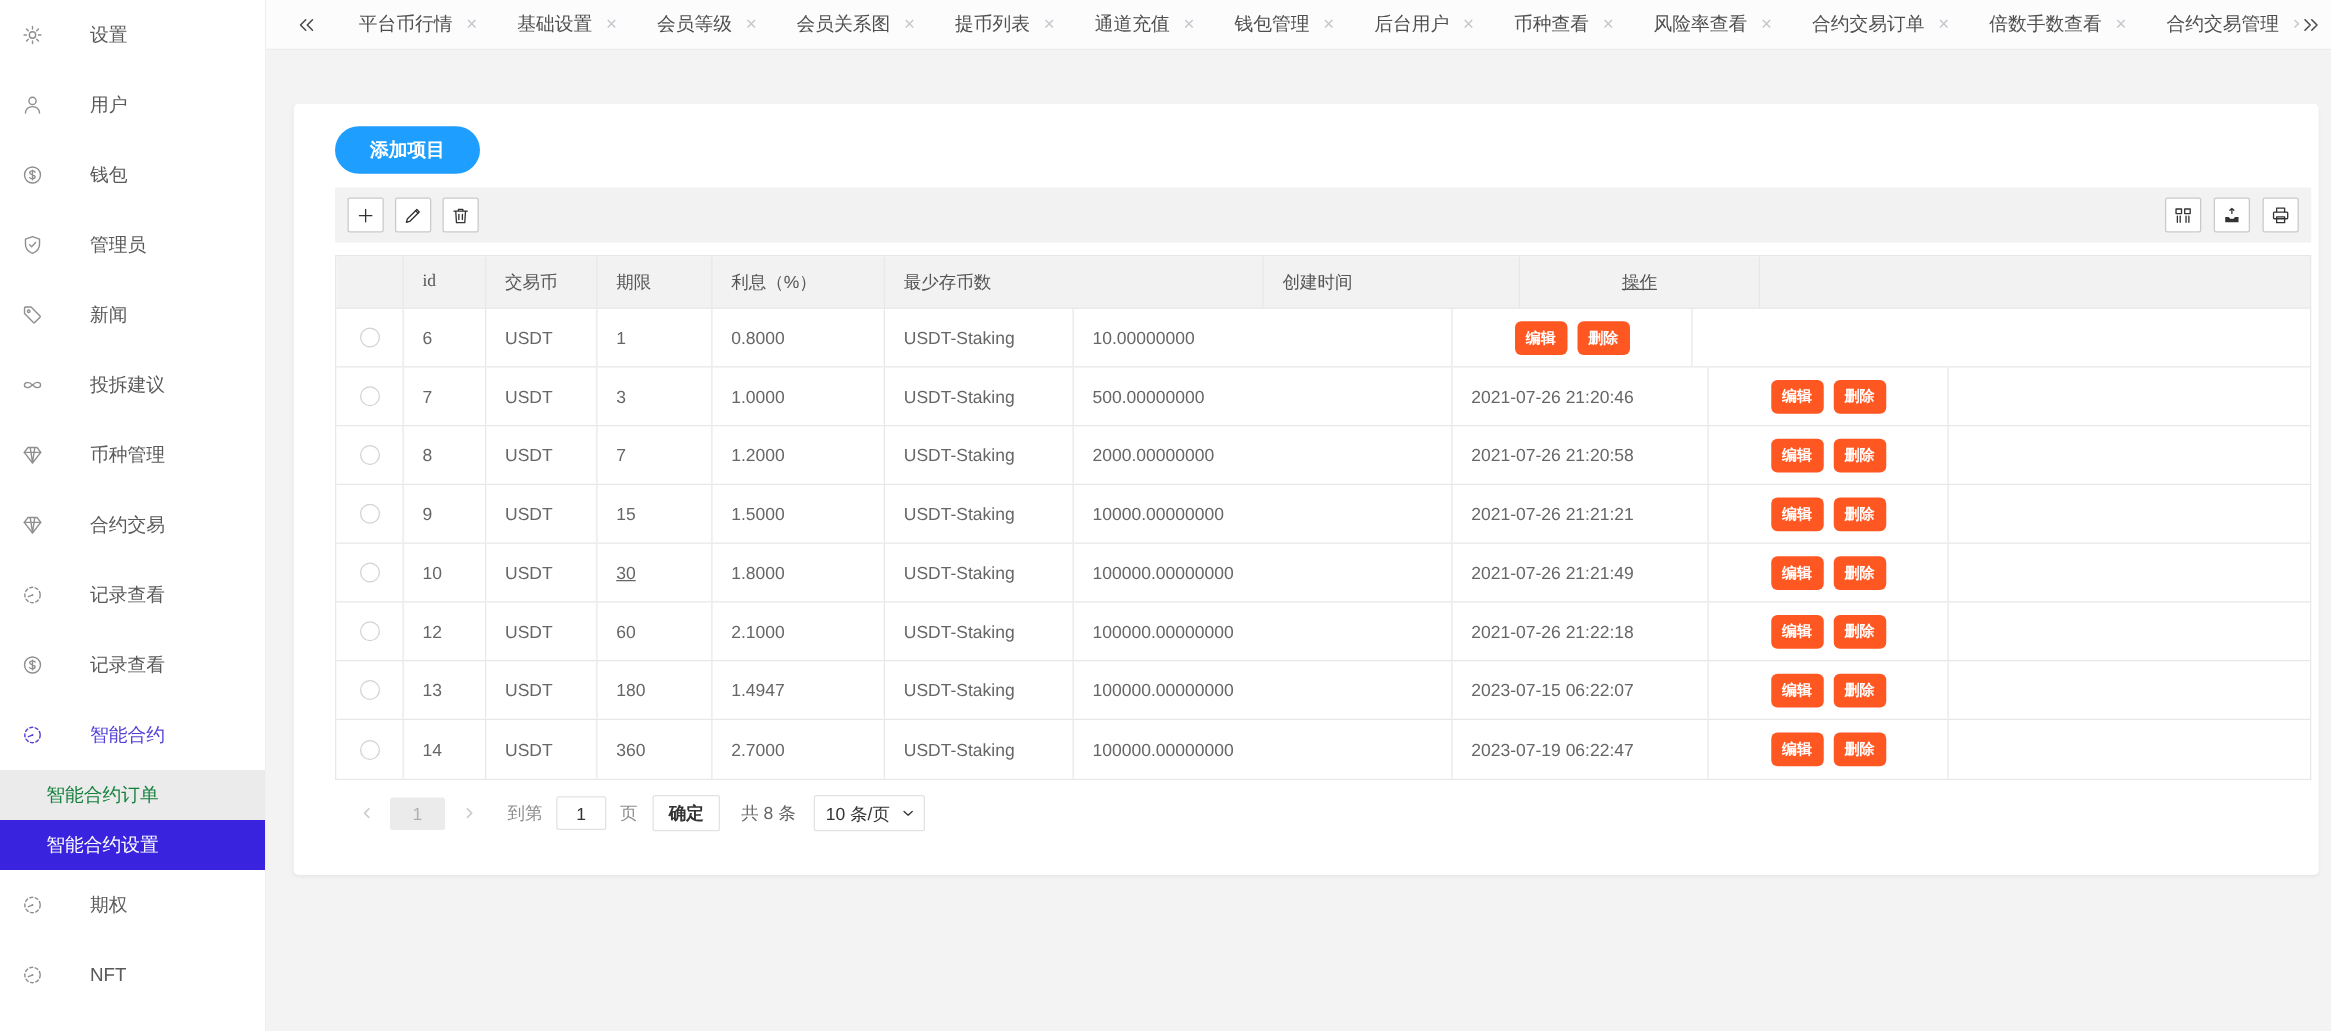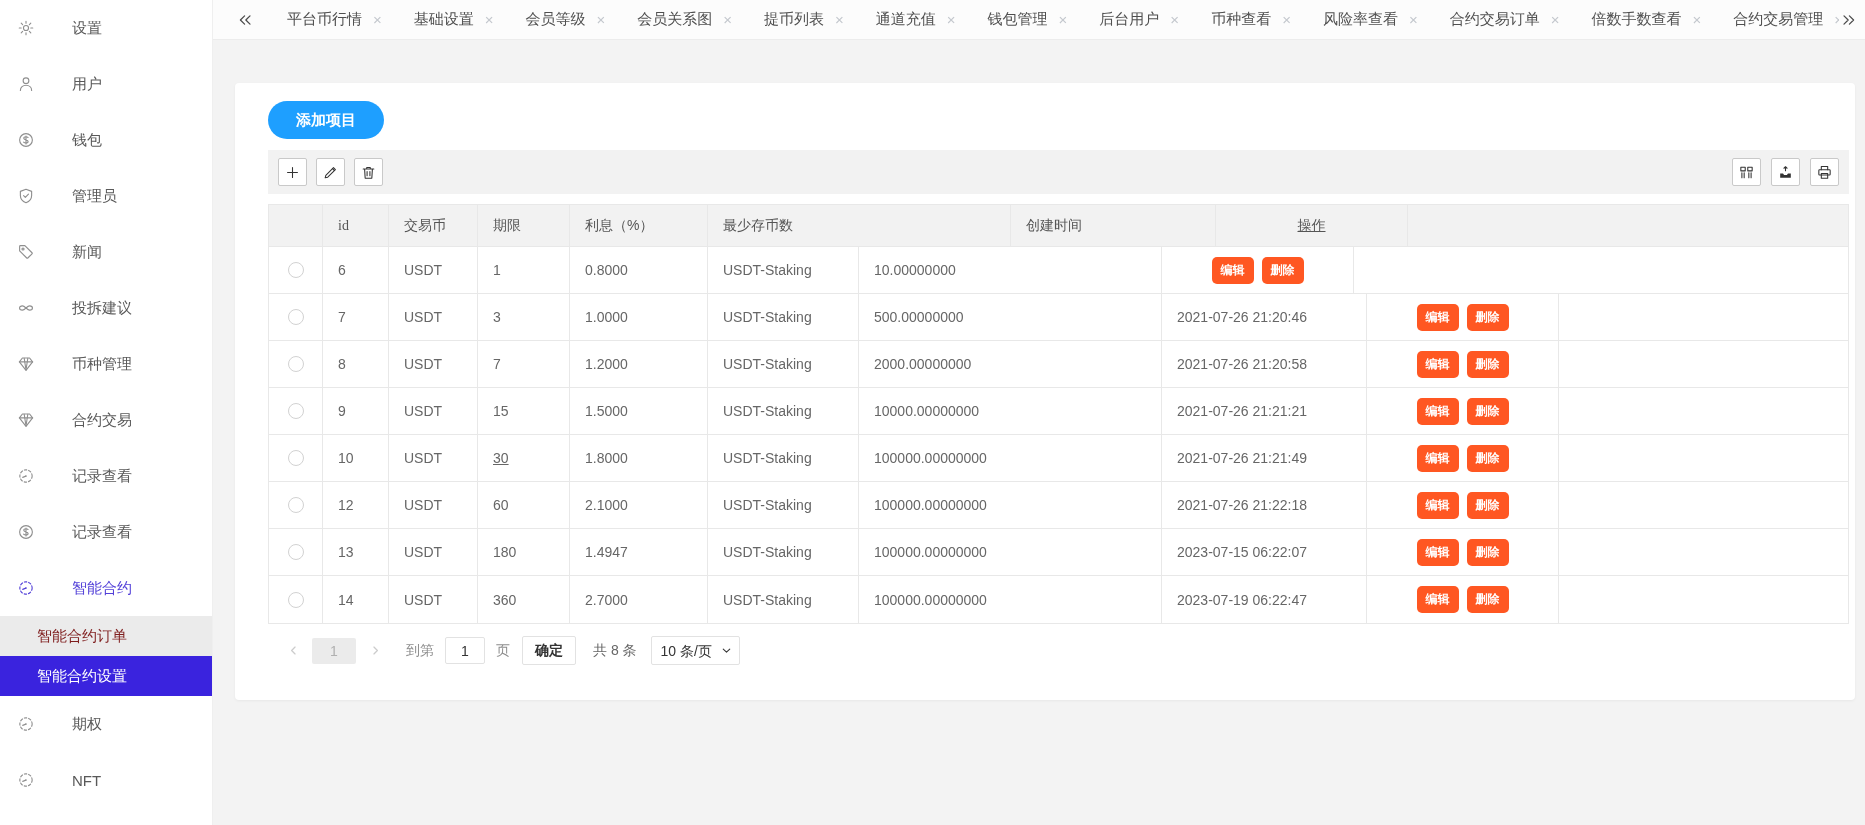--- a/index.html
+++ b/index.html
@@ -6,21 +6,21 @@
   html,body { width:1865px; height:825px; overflow:hidden; }
   body { font-family:"Liberation Sans","DejaVu Sans",sans-serif; background:#f3f3f3; display:flex; }
   svg { display:block; width:100%; height:100%; }
 
   
   .sidebar { width:213px; height:825px; background:#fff; flex-shrink:0; border-right:1px solid #efefef; }
   .menu-item { height:56px; display:flex; align-items:center; padding-left:17px; font-size:15px; color:#595959; cursor:pointer;gap:20px; }
   .mi-icon { width:18px; height:18px; color:#8f8f8f; margin-right:17px; flex-shrink:0; }
   .menu-item.active { color:#5240d8; }
   .menu-item.active .mi-icon { color:#5240d8; }
-  .submenu-item { height:40px; display:flex; align-items:center; padding-left:37px; font-size:15px; color:#7f1d1d; cursor:pointer; }
+  .submenu-item { height:40px; display:flex; align-items:center; padding-left:37px; font-size:15px; color:#15803d; cursor:pointer; }
   .submenu-item.highlighted { background:#ebebeb; }
   .submenu-item.active { background:#3a23de; color:#fff; }
 
   
   .main { flex:1; min-width:0; display:flex; flex-direction:column; }
   .tabbar { height:40px; background:#fcfcfc; border-bottom:1px solid #ececec; display:flex; align-items:center; padding:0 6px 0 22px; flex-shrink:0; }
   .tab-scroll { width:20px; height:20px; color:#4a4a4a; flex-shrink:0; cursor:pointer; }
   .tab-list { flex:1; display:flex; align-items:center; overflow:hidden; margin-left:16px; height:100%; }
   .tab { display:flex; align-items:center; padding:0 16px; height:100%; font-size:15px; color:#4f4f4f; white-space:nowrap; cursor:pointer; }
   .tab-close { margin-left:11px; color:#c3c7cd; font-size:15px; line-height:1; }

